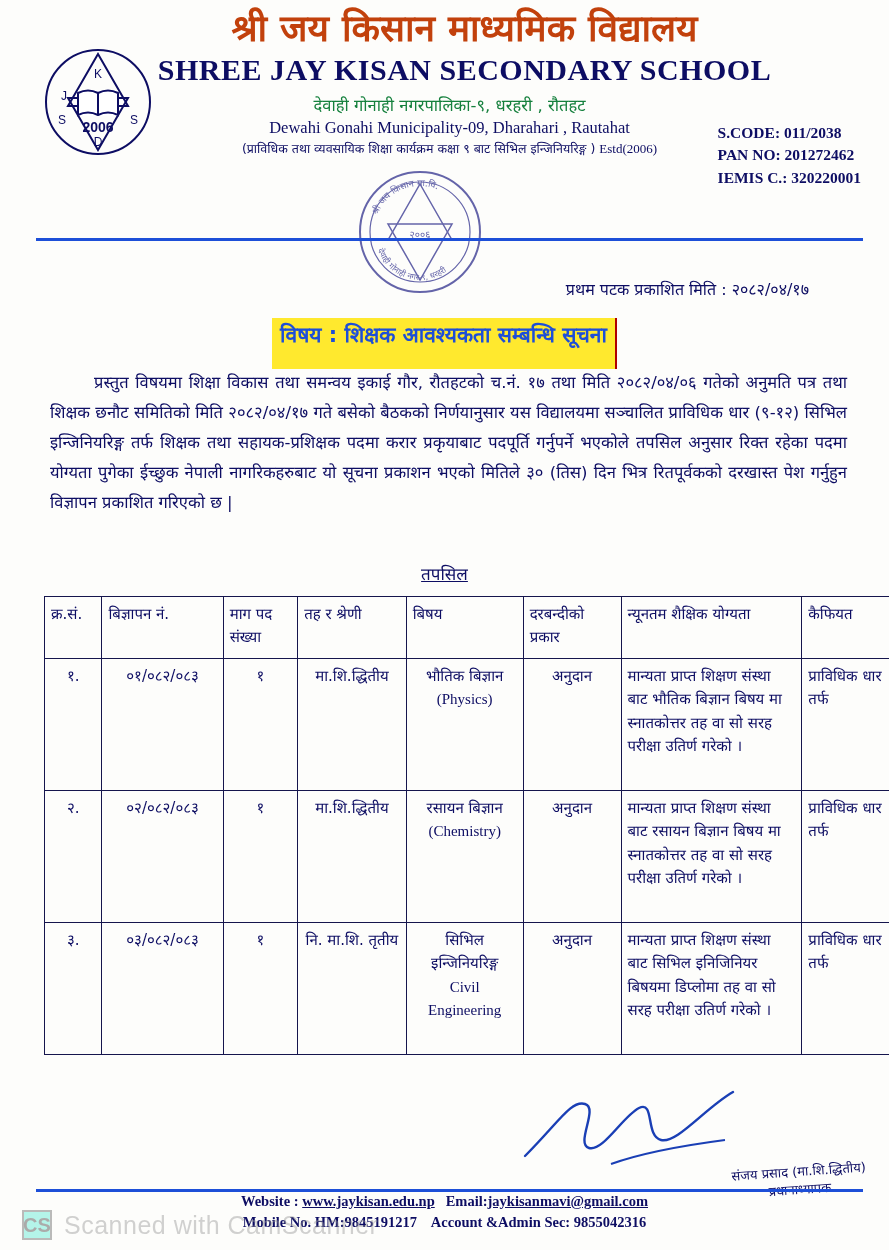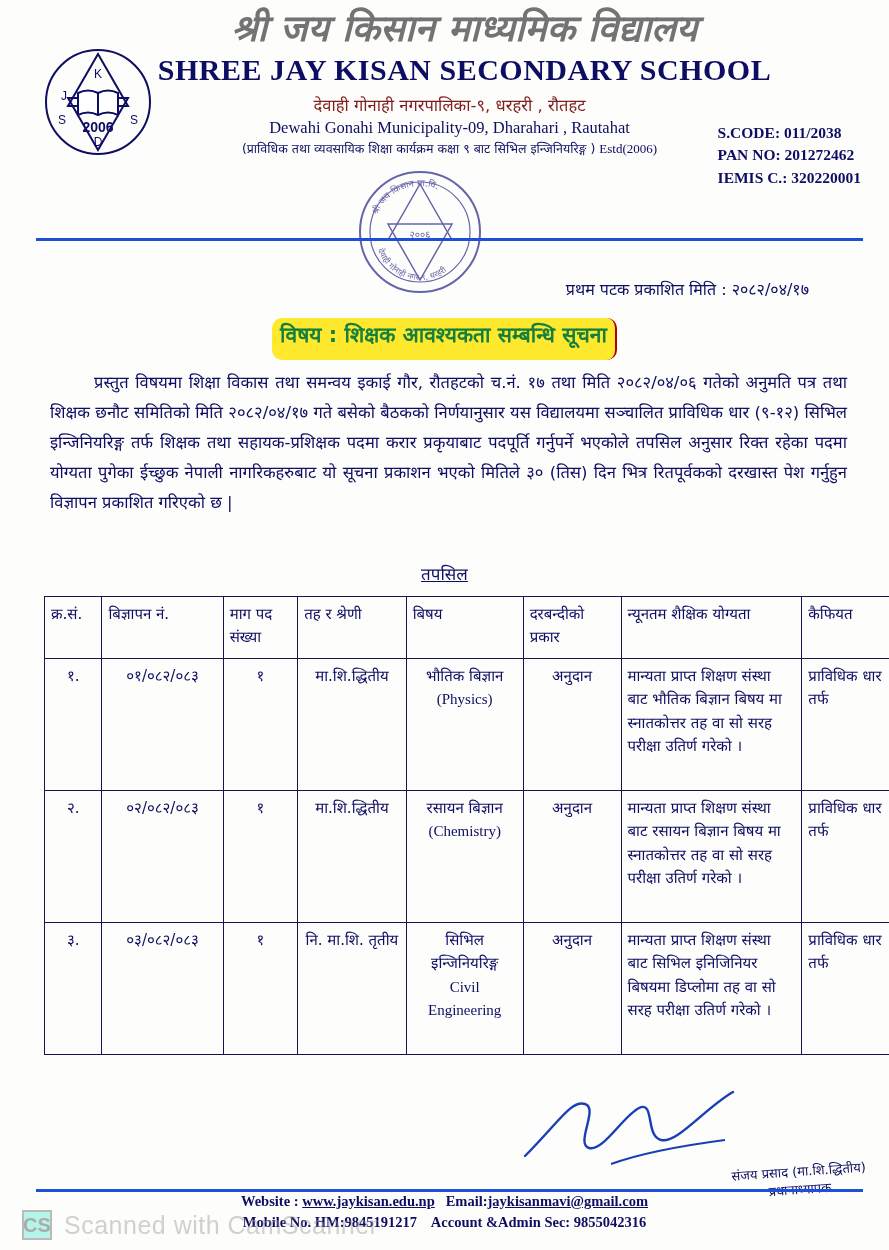--- a/index.html
+++ b/index.html
@@ -23,39 +23,38 @@
   
   .header {
     position: relative;
     padding: 8px 30px 0 30px;
     text-align: center;
   }
   .school-name-np {
     font-family: "DejaVu Sans", sans-serif;
     font-size: 37px;
     font-weight: bold;
-    color: #737373;
+    color: #c2410c;
     letter-spacing: 0px;
     line-height: 1.15;
     margin-left: 40px;
-    font-style: italic;
   }
   .school-name-en {
     font-family: "Liberation Serif", serif;
     font-size: 30px;
     font-weight: bold;
     color: #0d0d63;
     letter-spacing: 0.5px;
     margin-top: 2px;
     margin-left: 40px;
   }
   .addr-np {
     font-family: "DejaVu Sans", sans-serif;
     font-size: 16.5px;
-    color: #7f1d1d;
+    color: #15803d;
     margin-top: 6px;
     margin-left: 10px;
   }
   .addr-en {
     font-family: "Liberation Serif", serif;
     font-size: 16.5px;
     color: #0d0d63;
     margin-top: 2px;
     margin-left: 10px;
   }
@@ -148,25 +147,24 @@
     left: 0;
     right: 0;
     top: 318px;
     text-align: center;
   }
   .subject {
     display: inline-block;
     font-family: "DejaVu Sans", sans-serif;
     font-size: 21px;
     font-weight: bold;
-    color: #15803d;
+    color: #1d4ed8;
     background: #ffe92e;
-    padding: 2px 8px 12px 8px;
+    padding: 2px 8px 21px 8px;
     border-right: 2px solid #b00000;
-    border-radius: 10px;
   }
 
   .para {
     position: absolute;
     left: 50px;
     right: 42px;
     top: 368px;
     font-family: "DejaVu Sans", sans-serif;
     font-size: 16.5px;
     line-height: 1.82;

